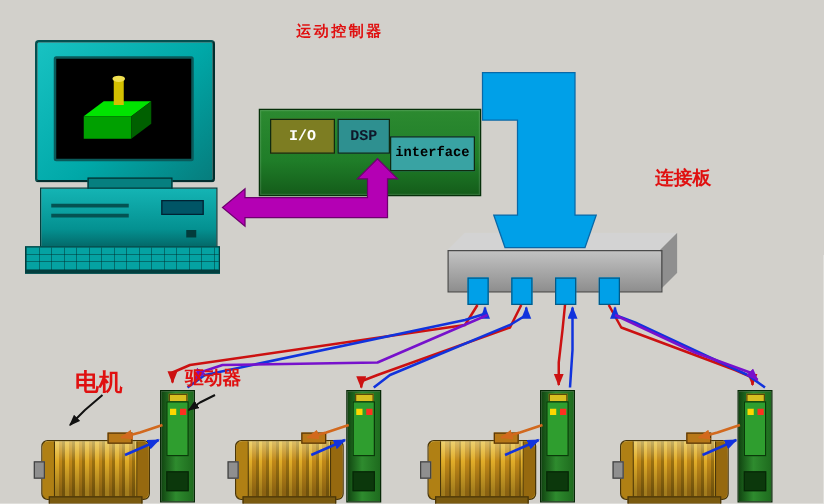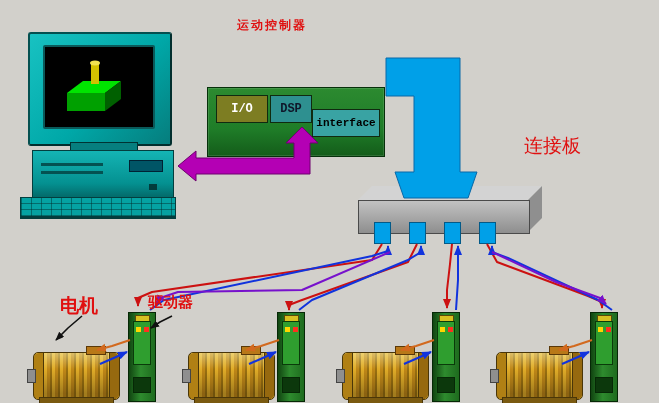--- a/index.html
+++ b/index.html
@@ -53,21 +53,21 @@
     position:absolute; text-align:center;
     font-family:"Liberation Mono","DejaVu Sans Mono",monospace;
     font-size:12px; font-weight:bold; border:1px solid #102a10;
   }
   .blk.io   { left:8px;  top:7px;  width:50px; height:26px; line-height:26px; background:var(--block-olive,#7d7d22); color:#fff; }
   .blk.dsp  { left:62px; top:7px;  width:40px; height:26px; line-height:26px; background:#2e9090; color:#0f172a; }
   .blk.ifc  { left:104px;top:21px;  width:66px; height:26px; line-height:26px; background:var(--block-teal,#39a3a3); color:#000; font-size:11px; }
   .blk.bus  { left:28px; top:40px; width:142px; height:24px; line-height:24px; background:var(--block-teal,#39a3a3); color:#000; font-size:11px; }
 
   
-  .conn-label { left:524px; top:133px; color:var(--label-red,#e01010); font-size:19px; font-weight:normal; white-space:nowrap; }
+  .conn-label { left:524px; top:133px; color:var(--label-red,#e01010); font-size:15px; font-weight:bold; white-space:nowrap; }
   .cb-top {
     left:358px; top:186px; width:184px; height:14px; background:#d3d3d3;
     clip-path: polygon(14px 0, 100% 0, calc(100% - 14px) 100%, 0 100%);
   }
   .cb-front {
     left:358px; top:200px; width:170px; height:32px;
     background: linear-gradient(180deg, #c2c2c2, #8e8e8e);
     border:1px solid #4a4a4a; z-index:2;
   }
   .cb-side {

